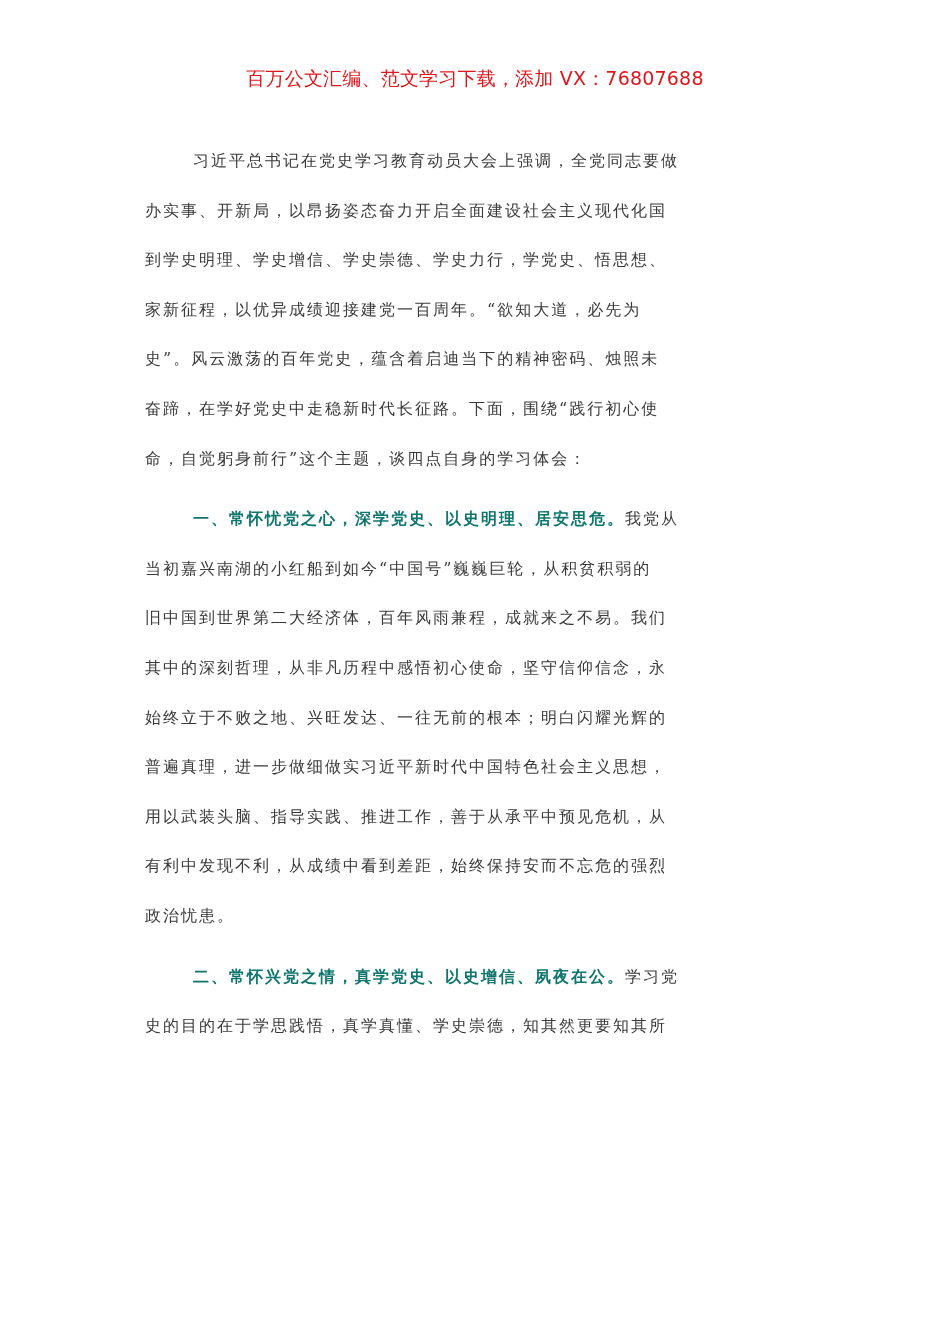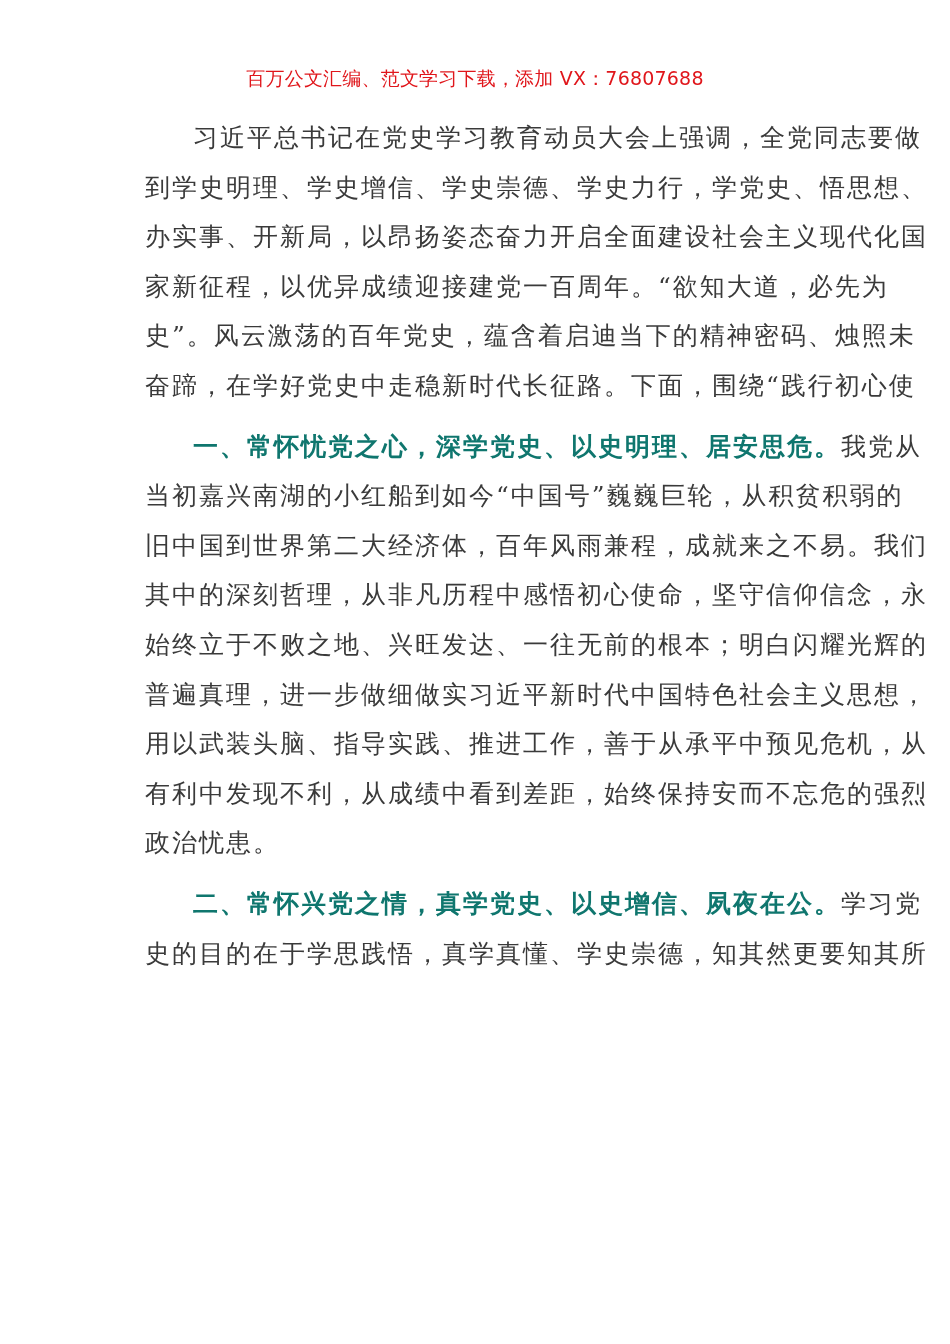--- a/index.html
+++ b/index.html
@@ -3,43 +3,44 @@
 <meta charset="utf-8">
 <style>
   html, body { margin: 0; padding: 0; background: #ffffff; }
   body { width: 950px; height: 1344px; position: relative; overflow: hidden; font-family: "DejaVu Serif", "Liberation Serif", serif; }
   .header {
     position: absolute; top: 66px; left: 0; width: 950px; text-align: center;
     font-family: "DejaVu Sans", "Liberation Sans", sans-serif;
     font-size: 19px; color: #e0161b; letter-spacing: 0.2px;
   }
   .body-text {
-    position: absolute; left: 145px; top: 119px; width: 665px;
-    font-size: 25px; color: #3a3a3a; letter-spacing: 2px;
+    position: absolute; left: 145px; top: 142px; width: 665px;
+    font-size: 16px; color: #3a3a3a; letter-spacing: 2px;
   }
   .para { margin: 0; }
   .line { display: block; height: 49.6px; line-height: 38px; white-space: nowrap; }
   .gap { height: 11px; }
   .indent { padding-left: 48px; }
   .bold { font-weight: bold; color: #0f766e; }
 </style>
 </head>
 <body>
 
 <div class="header">百万公文汇编、范文学习下载，添加 VX：76807688</div>
 
 <div class="body-text">
 
   <div class="para">
     <span class="line indent">习近平总书记在党史学习教育动员大会上强调，全党同志要做</span>
+    <span class="line">办实事、开新局，以昂扬姿态奋力开启全面建设社会主义现代化国</span>
     <span class="line">到学史明理、学史增信、学史崇德、学史力行，学党史、悟思想、</span>
-    <span class="line">办实事、开新局，以昂扬姿态奋力开启全面建设社会主义现代化国</span>
     <span class="line">家新征程，以优异成绩迎接建党一百周年。“欲知大道，必先为</span>
     <span class="line">史”。风云激荡的百年党史，蕴含着启迪当下的精神密码、烛照未</span>
     <span class="line">奋蹄，在学好党史中走稳新时代长征路。下面，围绕“践行初心使</span>
+    <span class="line">命，自觉躬身前行”这个主题，谈四点自身的学习体会：</span>
   </div>
 
   <div class="gap"></div>
 
   <div class="para">
     <span class="line indent"><span class="bold">一、常怀忧党之心，深学党史、以史明理、居安思危。</span><span>我党从</span></span>
     <span class="line">当初嘉兴南湖的小红船到如今“中国号”巍巍巨轮，从积贫积弱的</span>
     <span class="line">旧中国到世界第二大经济体，百年风雨兼程，成就来之不易。我们</span>
     <span class="line">其中的深刻哲理，从非凡历程中感悟初心使命，坚守信仰信念，永</span>
     <span class="line">始终立于不败之地、兴旺发达、一往无前的根本；明白闪耀光辉的</span>

